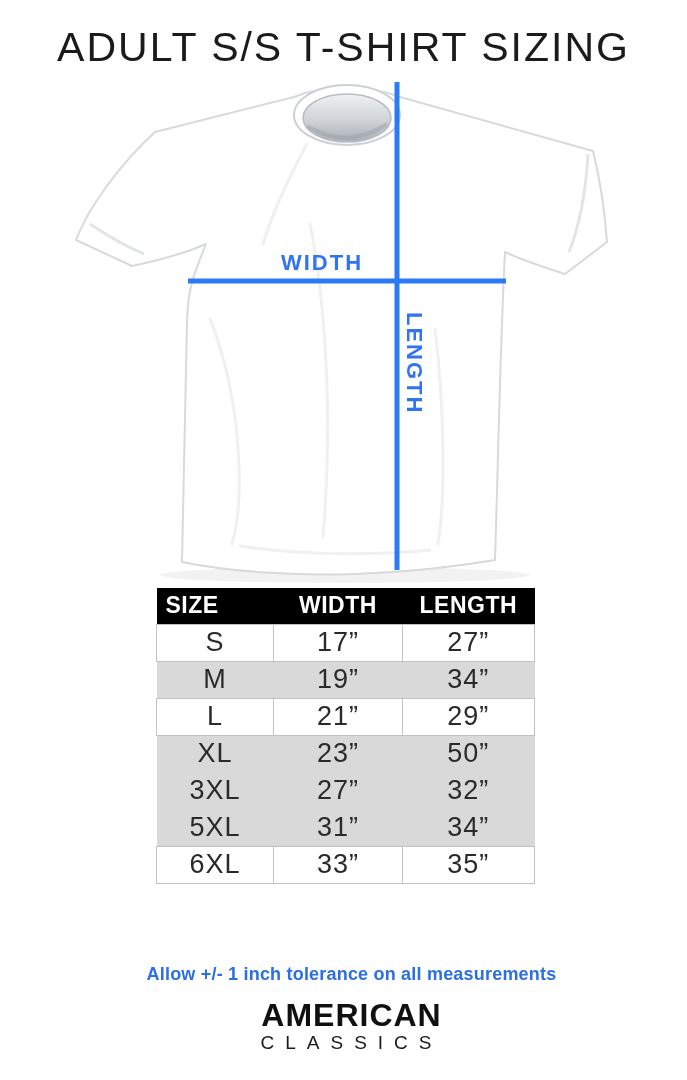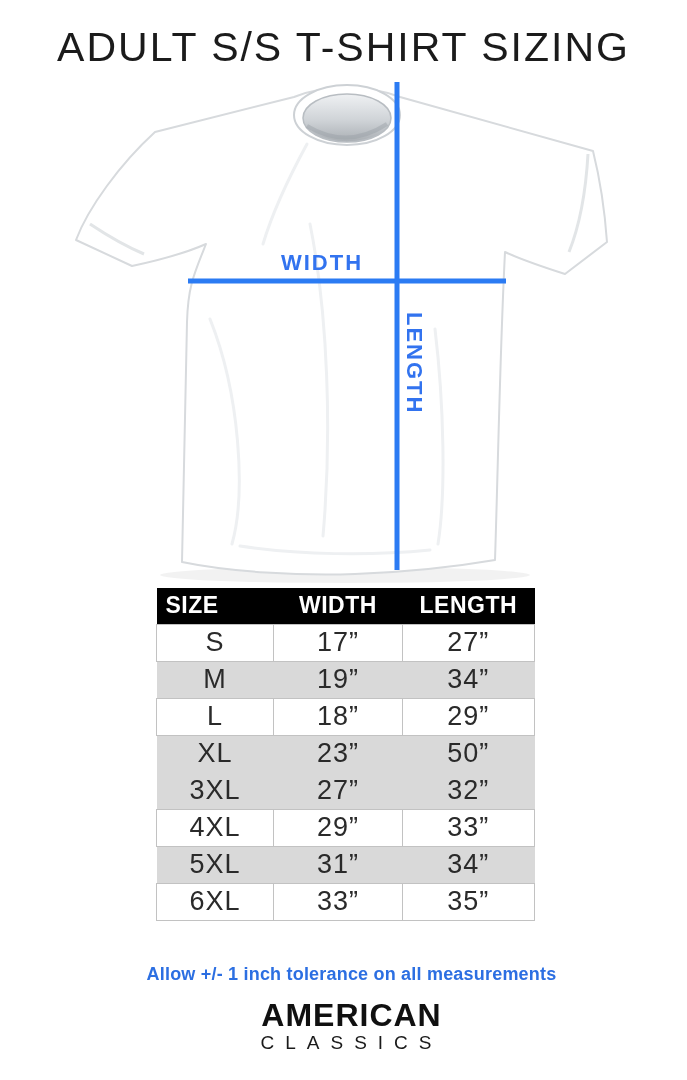--- a/index.html
+++ b/index.html
@@ -189,37 +189,32 @@
           <td>17”</td>
           <td>27”</td>
         </tr>
         <tr class="striped">
           <td>M</td>
           <td>19”</td>
           <td>34”</td>
         </tr>
         <tr class="plain">
           <td>L</td>
-          <td>18”</td>
+          <td>21”</td>
           <td>29”</td>
         </tr>
         <tr class="striped">
           <td>XL</td>
           <td>23”</td>
           <td>50”</td>
         </tr>
         <tr class="striped">
           <td>3XL</td>
           <td>27”</td>
           <td>32”</td>
-        </tr>
-        <tr class="plain">
-          <td>4XL</td>
-          <td>29”</td>
-          <td>33”</td>
         </tr>
         <tr class="striped">
           <td>5XL</td>
           <td>31”</td>
           <td>34”</td>
         </tr>
         <tr class="plain">
           <td>6XL</td>
           <td>33”</td>
           <td>35”</td>

